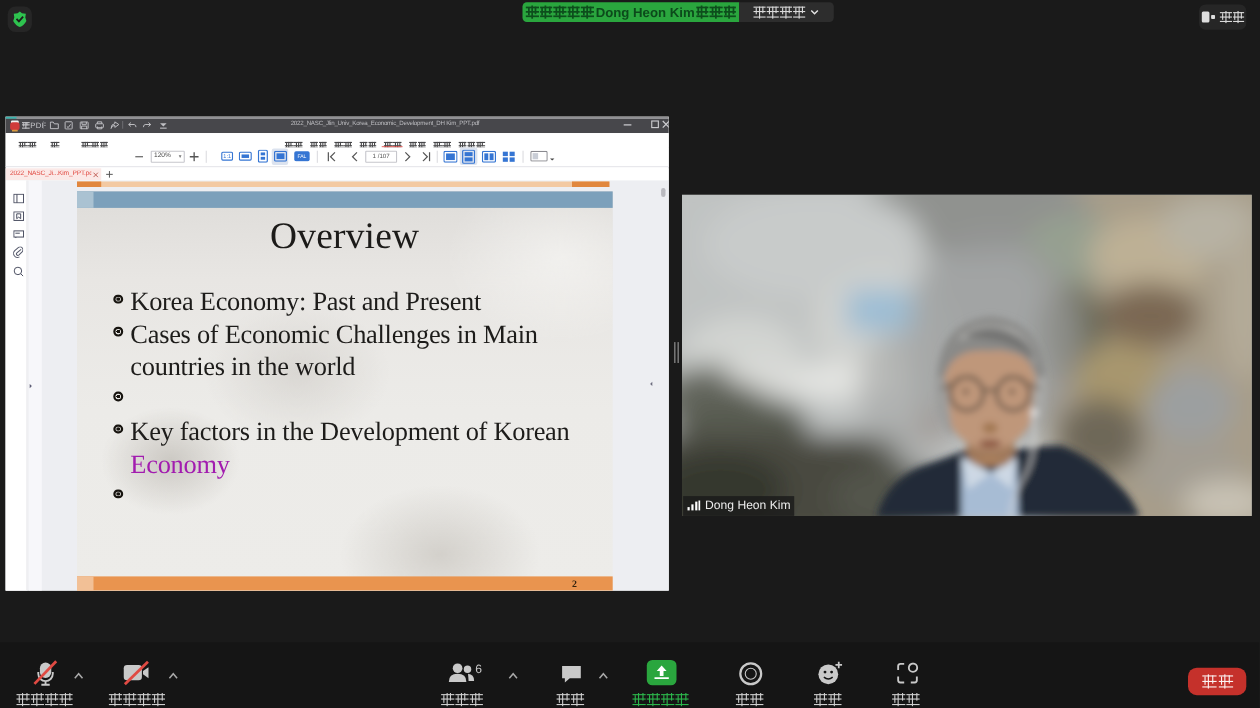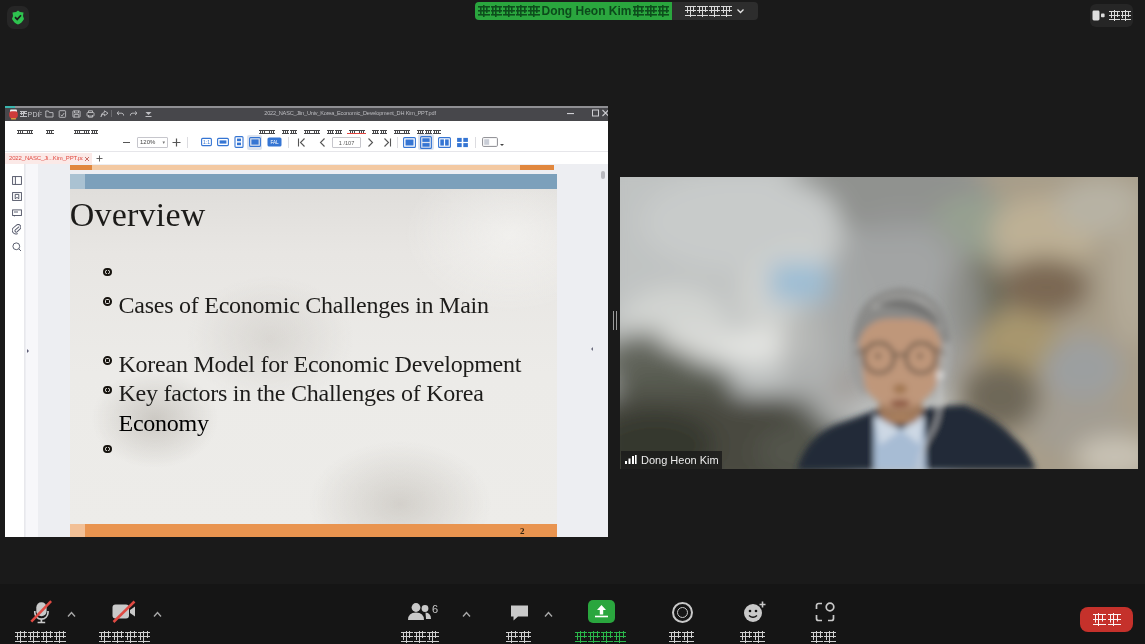--- a/index.html
+++ b/index.html
@@ -219,29 +219,30 @@
 <div class="abs" style="left:65px;top:58.5px;width:22px;height:5px;background:#e1873e"></div>
 <div class="abs" style="left:515px;top:58.5px;width:34px;height:5px;background:#e1873e"></div>
 <div class="abs" style="left:64.8px;top:67.5px;width:487.2px;height:363px;background:
 radial-gradient(90px 70px at 85px 245px,rgba(172,167,159,.5),rgba(172,167,159,0) 70%),
 radial-gradient(130px 90px at 330px 330px,rgba(180,175,167,.45),rgba(180,175,167,0) 70%),
 radial-gradient(120px 90px at 200px 165px,rgba(178,173,166,.3),rgba(178,173,166,0) 70%),
 radial-gradient(150px 110px at 440px 60px,rgba(252,252,250,.5),rgba(252,252,250,0) 70%),
 linear-gradient(180deg,#dedcd9 0%,#e8e6e3 22%,#ecebe8 55%,#edece9 100%)"></div>
 <div class="abs" style="left:64.8px;top:67.5px;width:487.2px;height:15px;background:#7ca0bb"></div>
 <div class="abs" style="left:64.8px;top:67.5px;width:15.5px;height:15px;background:#aac2d2"></div>
-<div class="abs" style="left:64.8px;top:90px;width:487px;font-family:'Liberation Serif',serif;font-size:34px;color:#1c1b19;letter-spacing:0.2px">Overview</div>
+<div class="abs" style="left:64.8px;top:90px;width:487px;text-align:center;font-family:'Liberation Serif',serif;font-size:34px;color:#1c1b19;letter-spacing:0.2px">Overview</div>
 <div class="abs" style="left:98px;top:161.9px;width:8.6px;height:8.6px;border:2.1px solid #17140f;border-radius:50%;background:radial-gradient(circle,#17140f 0 1.6px,transparent 1.7px)"></div>
+<div class="abs" style="left:113.5px;top:156.4px;font-family:'Liberation Serif',serif;font-size:24px;letter-spacing:-0.25px;color:#1d1c1a;white-space:nowrap">Korea Economy: Past and Present</div>
 <div class="abs" style="left:98px;top:191.4px;width:8.6px;height:8.6px;border:2.1px solid #17140f;border-radius:50%;background:radial-gradient(circle,#17140f 0 1.6px,transparent 1.7px)"></div>
 <div class="abs" style="left:113.5px;top:185.9px;font-family:'Liberation Serif',serif;font-size:24px;letter-spacing:-0.25px;color:#1d1c1a;white-space:nowrap">Cases of Economic Challenges in Main</div>
+<div class="abs" style="left:113.5px;top:215.4px;font-family:'Liberation Serif',serif;font-size:24px;letter-spacing:-0.25px;color:#1d1c1a;white-space:nowrap">countries in the world</div>
 <div class="abs" style="left:98px;top:250.4px;width:8.6px;height:8.6px;border:2.1px solid #17140f;border-radius:50%;background:radial-gradient(circle,#17140f 0 1.6px,transparent 1.7px)"></div>
-<div class="abs" style="left:113.5px;top:244.9px;font-family:'Liberation Serif',serif;font-size:24px;letter-spacing:-0.25px;color:#1d1c1a;white-space:nowrap">Korean Model for Economic Development</div>
 <div class="abs" style="left:98px;top:279.9px;width:8.6px;height:8.6px;border:2.1px solid #17140f;border-radius:50%;background:radial-gradient(circle,#17140f 0 1.6px,transparent 1.7px)"></div>
-<div class="abs" style="left:113.5px;top:274.4px;font-family:'Liberation Serif',serif;font-size:24px;letter-spacing:-0.25px;color:#1d1c1a;white-space:nowrap">Key factors in the Challenges of Korea</div>
-<div class="abs" style="left:113.5px;top:303.9px;font-family:'Liberation Serif',serif;font-size:24px;letter-spacing:-0.25px;color:#000000;white-space:nowrap">Economy</div>
+<div class="abs" style="left:113.5px;top:274.4px;font-family:'Liberation Serif',serif;font-size:24px;letter-spacing:-0.25px;color:#1d1c1a;white-space:nowrap">Key factors in the Development of Korean</div>
+<div class="abs" style="left:113.5px;top:303.9px;font-family:'Liberation Serif',serif;font-size:24px;letter-spacing:-0.25px;color:#a21caf;white-space:nowrap">Economy</div>
 <div class="abs" style="left:98px;top:338.9px;width:8.6px;height:8.6px;border:2.1px solid #17140f;border-radius:50%;background:radial-gradient(circle,#17140f 0 1.6px,transparent 1.7px)"></div>
 <div class="abs" style="left:64.8px;top:417.5px;width:487.2px;height:13px;background:#e9944f"></div>
 <div class="abs" style="left:64.8px;top:417.5px;width:15.5px;height:13px;background:#f2c096"></div>
 <div class="abs" style="left:515px;top:419.5px;font-family:'Liberation Serif',serif;font-weight:bold;font-size:9px;color:#33230f">2</div>
 <div class="abs" style="left:595.5px;top:64.5px;width:4px;height:8px;background:#b9b9bf;border-radius:2px"></div>
 </div>
 <div class="abs" style="left:612.5px;top:311px;width:1.6px;height:19px;background:#9c9c9c"></div>
 <div class="abs" style="left:615.7px;top:311px;width:1.6px;height:19px;background:#9c9c9c"></div>
 <div class="abs" style="left:620px;top:176.5px;width:518px;height:292.5px;background:#9fa29e;overflow:hidden">
 <svg width="518" height="293" viewBox="0 0 518 293">

